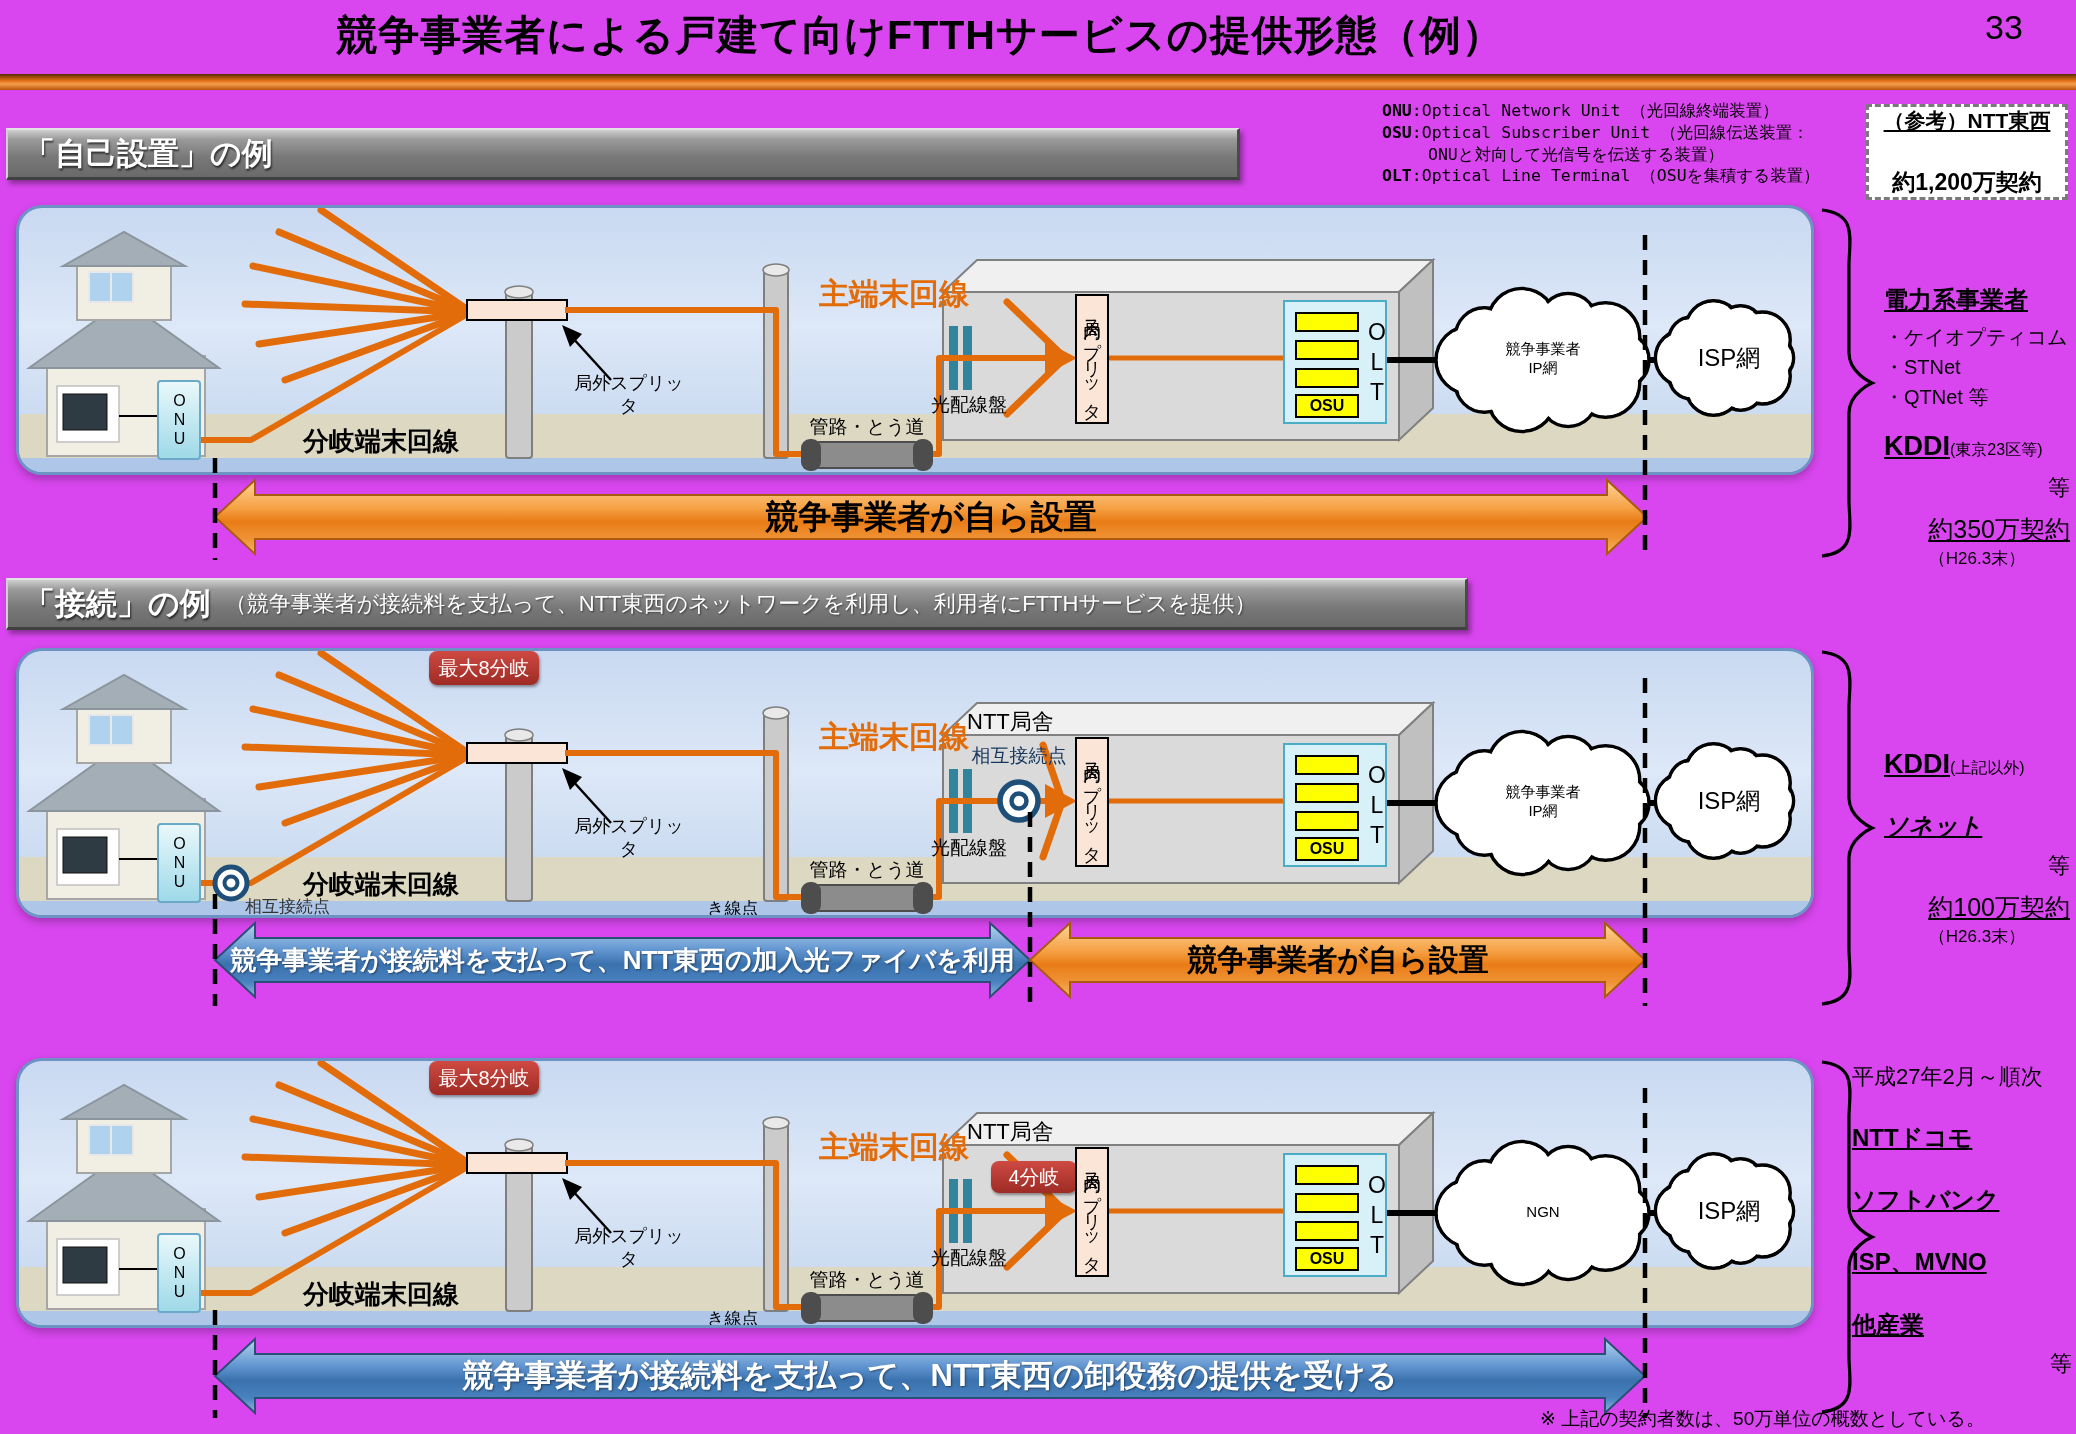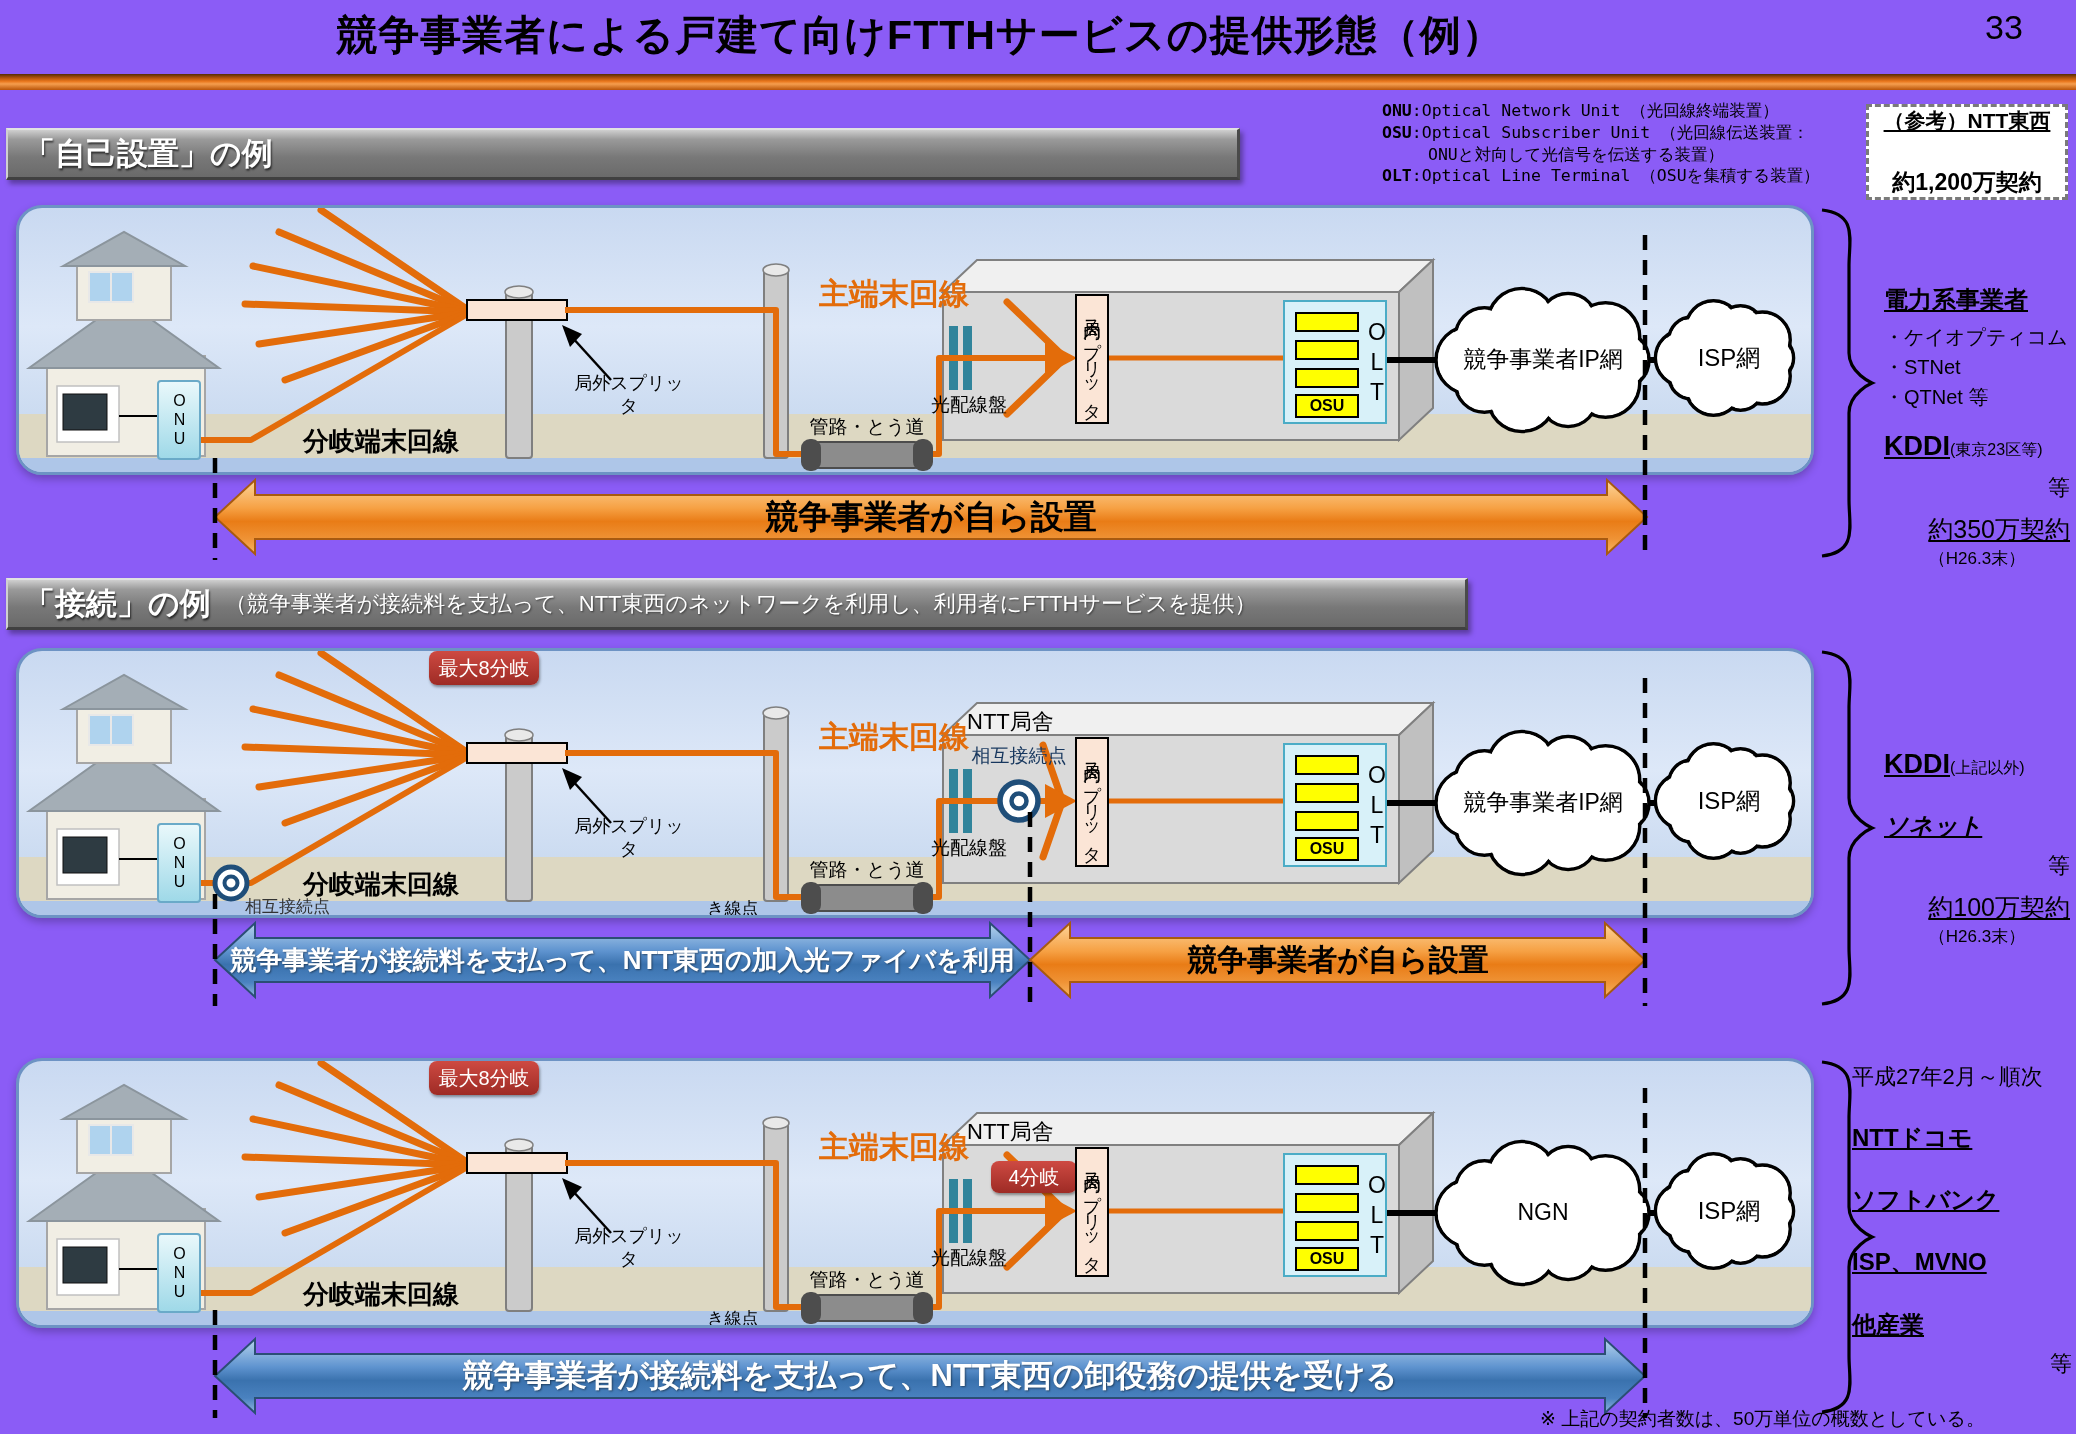--- a/index.html
+++ b/index.html
@@ -1,16 +1,16 @@
 <!DOCTYPE html>
 <html><head>
 <meta charset="utf-8">
 <style>
   html,body{margin:0;padding:0;background:#fff;font-family:"Liberation Sans","DejaVu Sans",sans-serif;color:#000;}
-  #stage{position:relative;width:2076px;height:1434px;overflow:hidden;background:#8b5cf6;}
+  #stage{position:relative;width:2076px;height:1434px;overflow:hidden;background:#d946ef;}
   .abs{position:absolute;}
   .nw{white-space:nowrap;}
 
   
   #page-title{left:40px;top:2px;width:1760px;height:66px;display:flex;align-items:center;justify-content:center;
     font-size:41px;font-weight:bold;letter-spacing:1px;}
   #page-number{left:1985px;top:8px;font-size:34px;}
   #title-rule{left:0;top:74px;width:2076px;height:16px;
     background:linear-gradient(180deg,#552d04 0%,#a34c0a 20%,#e8751a 45%,#f59d4e 62%,#b95509 100%);}
 
@@ -58,22 +58,22 @@
   .olt-box{left:1264px;top:92px;width:104px;height:124px;box-sizing:border-box;border:2px solid #4bacc6;background:#d8f1f9;}
   .olt-bar{position:absolute;left:10px;width:64px;height:20px;background:#ff0;border:2px solid #000;box-sizing:border-box;}
   .olt-osu{position:absolute;left:10px;top:92px;width:64px;height:24px;background:#ff0;border:2px solid #000;box-sizing:border-box;
     display:flex;align-items:center;justify-content:center;font-size:16px;font-weight:bold;}
   .olt-lab{position:absolute;left:78px;top:12px;height:100px;display:flex;align-items:center;}
   .olt-lab .vtext{font-size:23px;letter-spacing:4px;}
   .badge{background:linear-gradient(180deg,#ce4a42,#9e2b25);color:#fff;border-radius:8px;display:flex;align-items:center;
     justify-content:center;box-shadow:1px 2px 3px rgba(0,0,0,.4);}
   .badge8{left:410px;top:0px;width:110px;height:34px;font-size:20px;}
   .badge4{left:972px;top:100px;width:86px;height:32px;font-size:20px;}
-  .cloud1-t{left:1424px;top:116px;width:200px;height:70px;display:flex;flex-direction:row;align-items:center;
-    justify-content:center;font-size:23px;line-height:1.25;}
+  .cloud1-t{left:1424px;top:116px;width:200px;height:70px;display:flex;flex-direction:column;align-items:center;
+    justify-content:center;font-size:15px;line-height:1.25;}
   .cloud2-t{left:1650px;top:134px;width:120px;text-align:center;font-size:24px;}
 
   
   .arrow-label{display:flex;align-items:center;justify-content:center;font-weight:bold;white-space:nowrap;}
   .al-black{color:#000;} .al-white{color:#fff;text-shadow:1px 1px 2px rgba(0,0,0,.45);}
 
   
   .side{line-height:1.35;}
   #side1{left:1884px;top:284px;width:186px;}
   #side1 .gt{font-size:24px;font-weight:bold;text-decoration:underline;margin-bottom:6px;}

